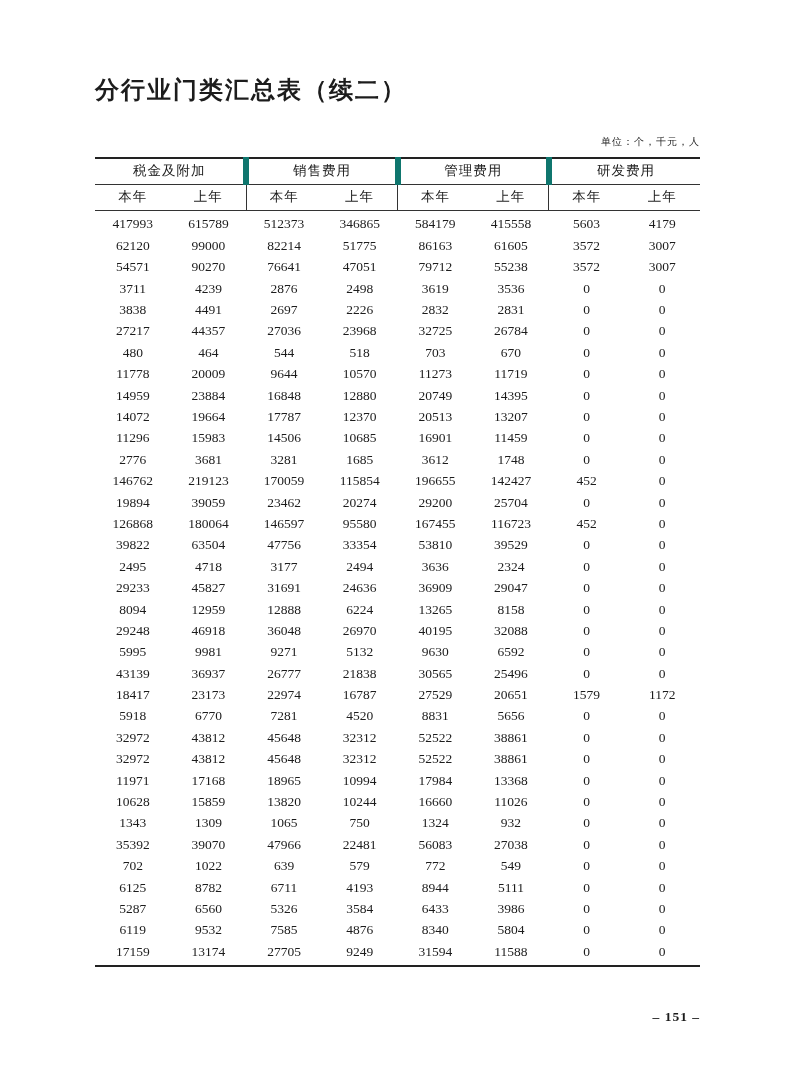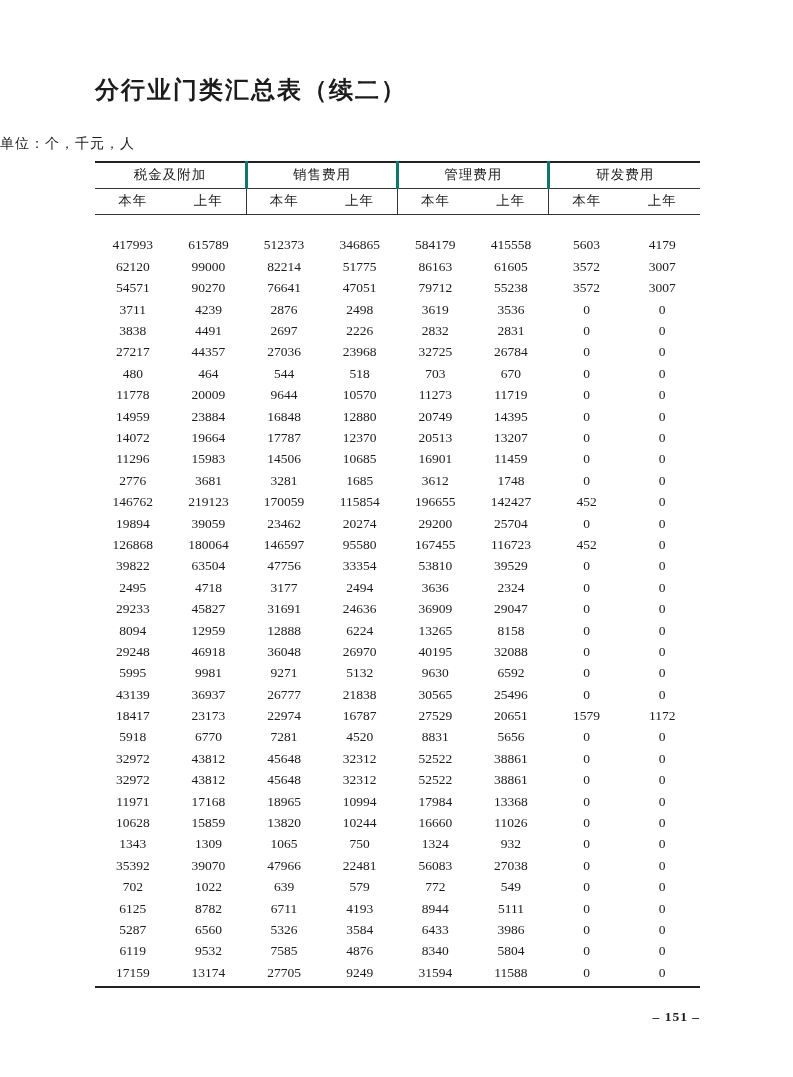--- a/index.html
+++ b/index.html
@@ -21,21 +21,22 @@
     margin: 76px 93px 0 95px;
     font-size: 24px;
     font-weight: bold;
     letter-spacing: 2px;
     line-height: 1.2;
   }
   .unit-note {
     margin-top: 30px;
     margin-bottom: 8px;
     padding-right: 93px;
-    font-size: 14px;
+    text-align: right;
+    font-size: 10px;
     letter-spacing: 1px;
   }
   table.data-table {
     margin-left: 95px;
     width: 605px;
     border-collapse: collapse;
     table-layout: fixed;
     border-top: 2px solid #222222;
     border-bottom: 2px solid #222222;
   }
@@ -46,39 +47,39 @@
     text-align: center;
     vertical-align: middle;
     height: 25px;
     padding: 0;
     letter-spacing: 1px;
   }
   thead tr.group-row th {
     border-bottom: 1px solid #333333;
   }
   thead tr.group-row th + th {
-    border-left: 3px solid #0f766e;
+    border-left: 6px solid #0f766e;
     font-family: Liberation Serif, serif;
   }
   thead tr.sub-row th {
     border-bottom: 1px solid #333333;
   }
   thead tr.sub-row th.gs {
     border-left: 1px solid #333333;
   }
   tbody td {
     font-size: 13.5px;
     text-align: center;
     vertical-align: middle;
     height: 21.4px;
     padding: 0;
     white-space: nowrap;
   }
   tbody tr:first-child td {
-    padding-top: 20px;
+    padding-top: 3px;
   }
   tbody tr:last-child td {
     padding-bottom: 3px;
   }
   .page-number {
     position: absolute;
     right: 93px;
     bottom: 52px;
     font-size: 13.5px;
     letter-spacing: 1px;

